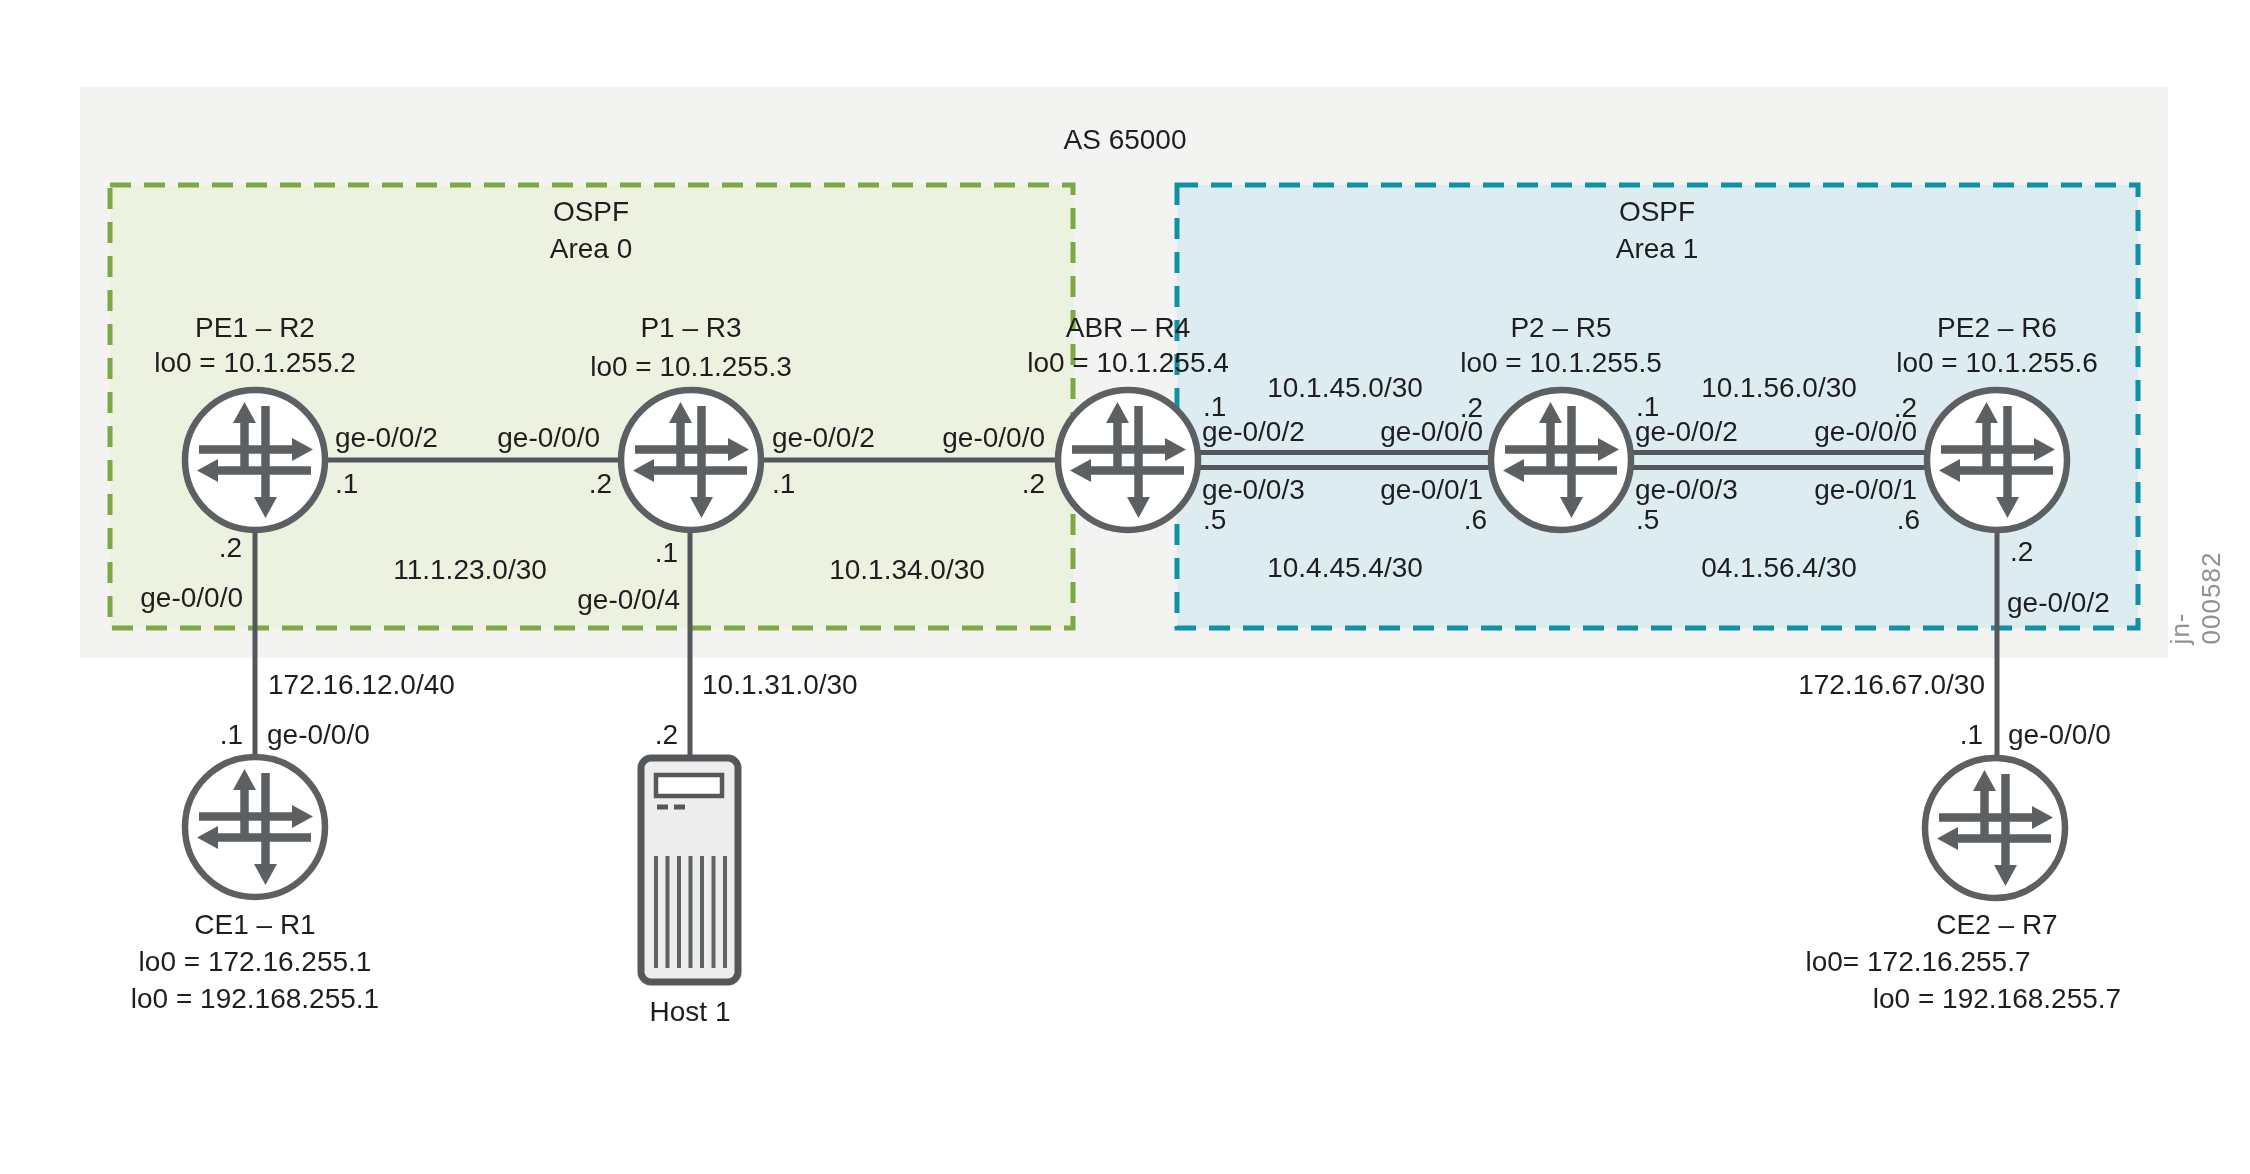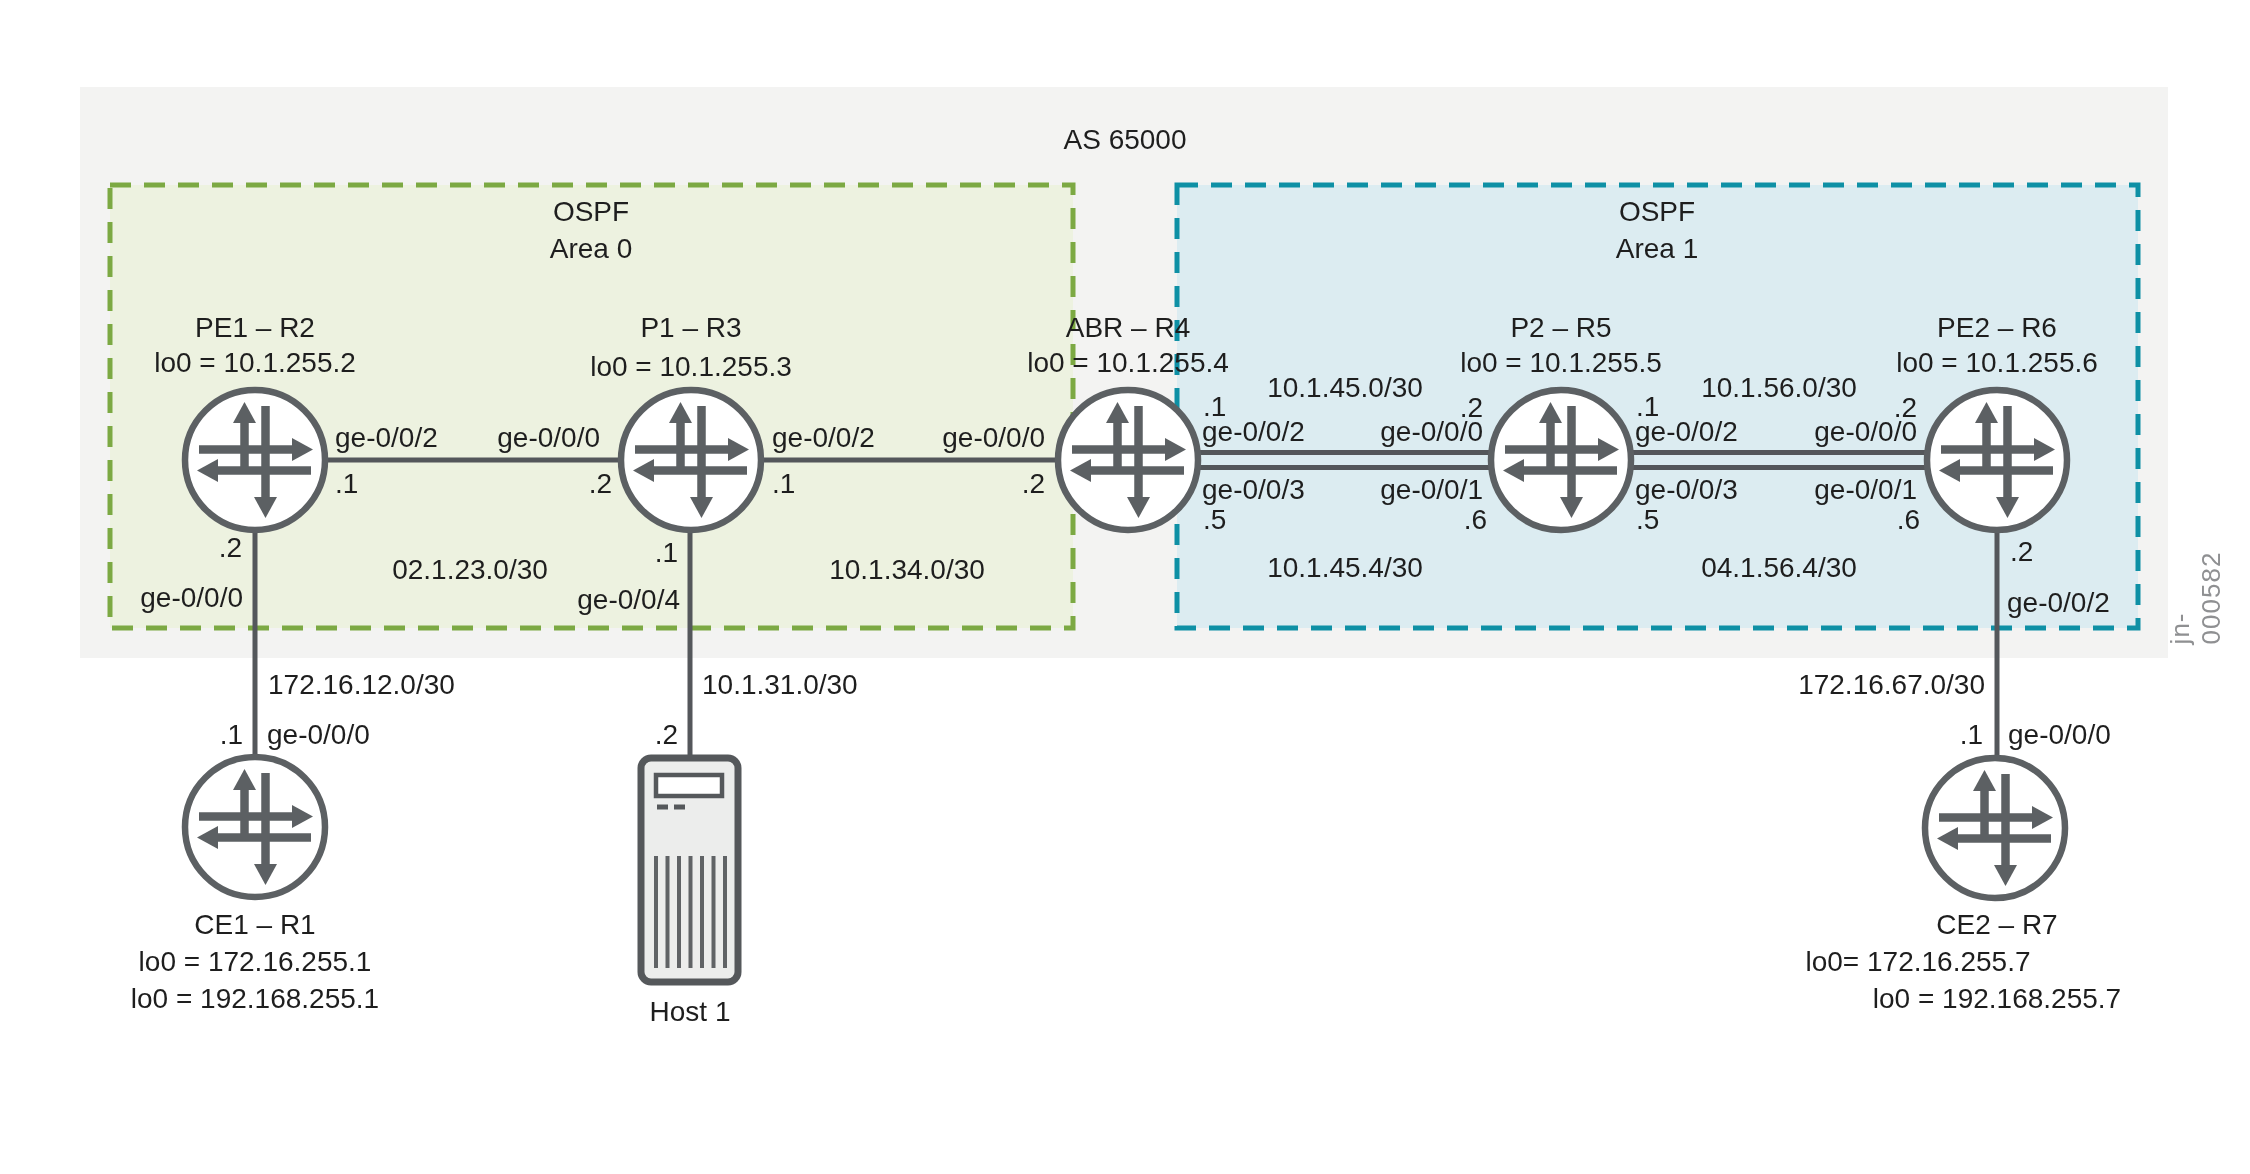--- a/index.html
+++ b/index.html
@@ -94,27 +94,27 @@
   <div class="lbl c" style="left:1997px;top:346px">lo0 = 10.1.255.6</div>
 
   <div class="lbl c" style="left:255px;top:908px">CE1 – R1</div>
   <div class="lbl c" style="left:255px;top:945px">lo0 = 172.16.255.1</div>
   <div class="lbl c" style="left:255px;top:982px">lo0 = 192.168.255.1</div>
   <div class="lbl c" style="left:1997px;top:908px">CE2 – R7</div>
   <div class="lbl c" style="left:1918px;top:945px">lo0= 172.16.255.7</div>
   <div class="lbl c" style="left:1997px;top:982px">lo0 = 192.168.255.7</div>
   <div class="lbl c" style="left:690px;top:995px">Host 1</div>
 
-  <div class="lbl c" style="left:470px;top:553px">02.1.23.0/30</div>
+  <div class="lbl c" style="left:470px;top:553px">11.1.23.0/30</div>
   <div class="lbl c" style="left:907px;top:553px">10.1.34.0/30</div>
   <div class="lbl c" style="left:1345px;top:371px">10.1.45.0/30</div>
-  <div class="lbl c" style="left:1345px;top:551px">10.1.45.4/30</div>
+  <div class="lbl c" style="left:1345px;top:551px">10.4.45.4/30</div>
   <div class="lbl c" style="left:1779px;top:371px">10.1.56.0/30</div>
   <div class="lbl c" style="left:1779px;top:551px">04.1.56.4/30</div>
-  <div class="lbl" style="left:268px;top:668px">172.16.12.0/30</div>
+  <div class="lbl" style="left:268px;top:668px">172.16.12.0/40</div>
   <div class="lbl" style="left:702px;top:668px">10.1.31.0/30</div>
   <div class="lbl r" style="right:265px;top:668px">172.16.67.0/30</div>
 
   <div class="lbl" style="left:335px;top:421px">ge-0/0/2</div>
   <div class="lbl" style="left:335px;top:467px">.1</div>
   <div class="lbl r" style="right:1650px;top:421px">ge-0/0/0</div>
   <div class="lbl r" style="right:1638px;top:467px">.2</div>
 
   <div class="lbl" style="left:772px;top:421px">ge-0/0/2</div>
   <div class="lbl" style="left:772px;top:467px">.1</div>

